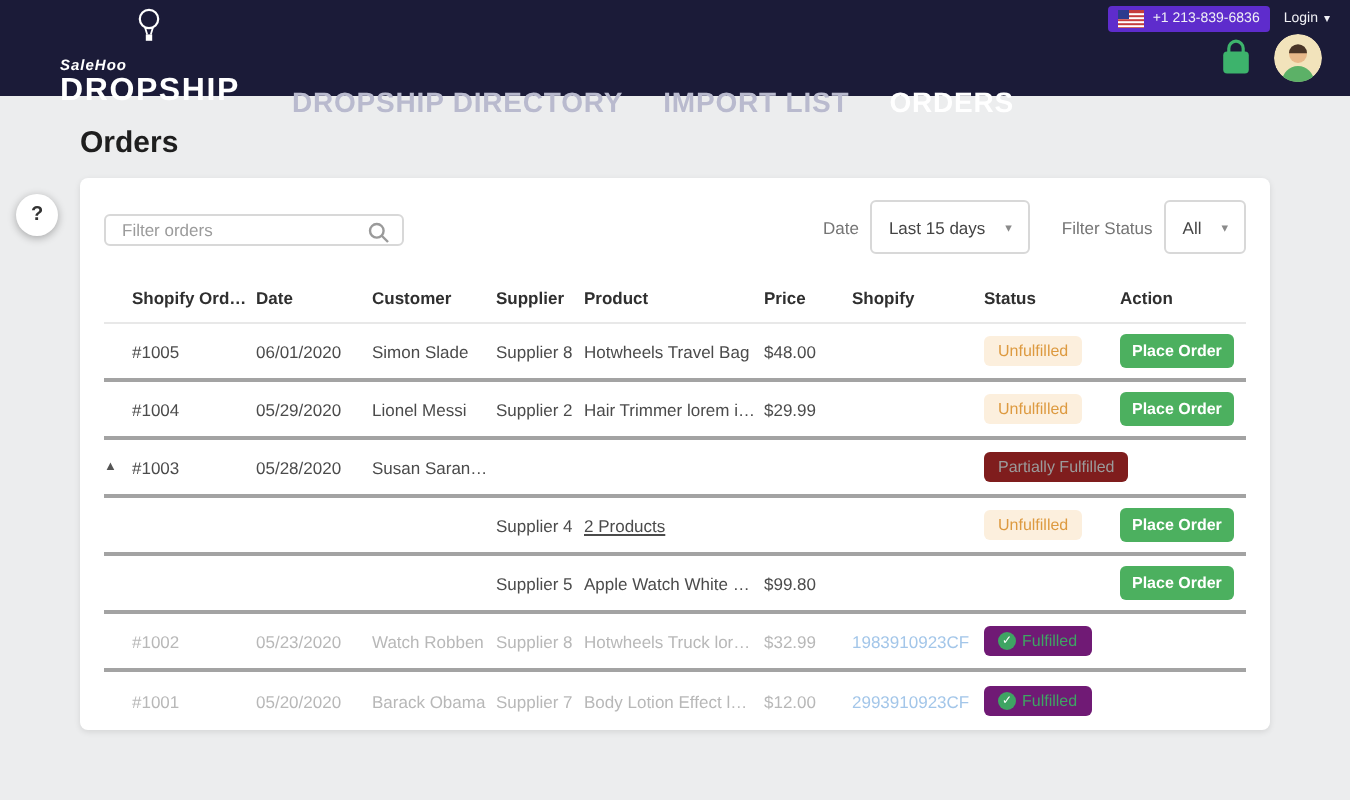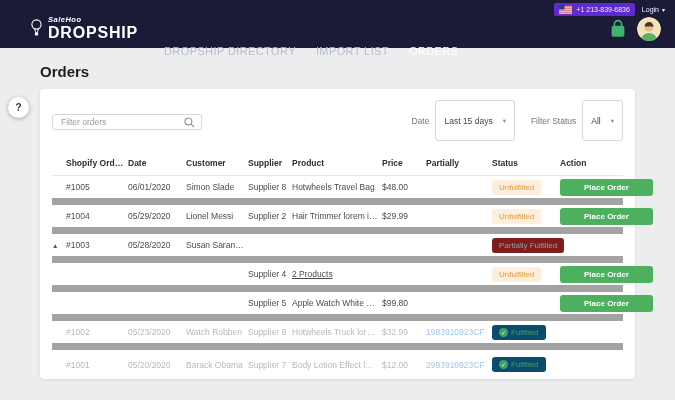--- a/index.html
+++ b/index.html
@@ -10,26 +10,26 @@
   }
   
   header {
     position: relative; height: 48px; background: #1b1b38;
     display: flex; align-items: center; padding: 10px 14px 0 30px;
   }
   .mini { position: absolute; top: 3px; right: 10px; display: flex; align-items: center; gap: 7px; font-size: 7px; color: #f0f0f5; }
   .phone-chip { display: flex; align-items: center; gap: 4px; background: #5e2ccc; padding: 2px 5px; border-radius: 2px; cursor: pointer; }
   .login { display: flex; align-items: center; gap: 3px; cursor: pointer; }
   .mini-caret { font-size: 6px; }
-  .brand { display: flex; align-items: center; gap: 5px; color: #fff; cursor: pointer; }
+  .brand { display: flex; align-items: center; gap: 5px; color: #fff; cursor: pointer; flex-direction: column; }
   .brand-text { display: flex; flex-direction: column; line-height: 1.1; }
   .brand-top { font-size: 7.5px; font-style: italic; font-weight: bold; letter-spacing: .5px; }
   .brand-bottom { font-size: 16px; font-weight: bold; letter-spacing: .8px; }
   nav { display: flex; gap: 20px; margin-left: 26px; }
-  nav a { font-size: 11px; font-weight: normal; color: #b9bace; letter-spacing: .4px; cursor: pointer; text-decoration: none; margin-top: 44px; }
+  nav a { font-size: 14px; font-weight: bold; color: #b9bace; letter-spacing: .4px; cursor: pointer; text-decoration: none; margin-top: 44px; }
   nav a.active { color: #fff; }
   .hright { margin-left: auto; display: flex; align-items: center; gap: 10px; }
   .store-btn { background: #6e2cdb; color: #fff; border: none; border-radius: 4px; font-size: 9px; font-weight: bold;
     padding: 6px 10px; display: flex; align-items: center; gap: 10px; font-family: inherit; cursor: pointer; }
   .store-caret { font-size: 7px; }
   .bag, .avatar { display: flex; cursor: pointer; }
   .avatar svg { border-radius: 50%; }
   
   main h1 { margin: 15px 0 9px 40px; font-size: 15px; color: #1e1e1e; }
   .help { position: absolute; left: 8px; top: 97px; width: 21px; height: 21px; border-radius: 50%;
@@ -40,44 +40,44 @@
   
   .filterbar { display: flex; align-items: center; margin-bottom: 9px; }
   .searchwrap { position: relative; width: 150px; }
   .searchwrap input { width: 100%; height: 16px; border: 1px solid #d8d8d8; border-radius: 3px;
     padding: 0 26px 0 8px; font-size: 8.5px; color: #555; font-family: inherit; outline: none; }
   .searchwrap input::placeholder { color: #9b9b9b; }
   .mag { position: absolute; right: 7px; top: 6px; }
   .spacer { flex: 1; }
   .flabel { font-size: 8.5px; color: #757575; margin-right: 6px; }
   .flabel.ml { margin-left: 16px; }
-  .dropdown { height: 41px; border: 1px solid #d8d8d8; border-radius: 3px; background: #fff;
+  .dropdown { height: 27px; border: 1px solid #d8d8d8; border-radius: 3px; background: #fff;
     display: flex; align-items: center; gap: 10px; padding: 0 8px; font-size: 8.5px; color: #444; cursor: pointer; }
   .dd-caret { font-size: 6.5px; color: #8a8a8a; }
   
   .thead, .trow { display: grid; grid-template-columns: 14px 62px 58px 62px 44px 90px 44px 66px 68px 1fr; align-items: center; }
   .thead { min-height: 26px; border-bottom: 1px solid #e8e8e8; font-weight: bold; font-size: 8.5px; }
-  .trow { min-height: 29px; border-bottom: 7px solid #a3a3a3; font-size: 8.5px; }
+  .trow { min-height: 29px; border-bottom: 2px solid #a3a3a3; font-size: 8.5px; }
   .trow:last-child { border-bottom: none; }
   .cell { padding-right: 4px; white-space: nowrap; overflow: hidden; text-overflow: ellipsis; color: #4b4b4b; }
   .thead .cell { color: #2f2f2f; }
   .cell.caret { font-size: 6.5px; color: #555; cursor: pointer; overflow: visible; }
   .cell.status, .cell.action { overflow: visible; }
   .cell.link { text-decoration: underline; cursor: pointer; }
   .cell.tracking { color: #5d9fdd; cursor: pointer; }
   .muted .cell { color: #b8b8b8; }
   .muted .cell.tracking { color: #a3c6e9; }
   .badge { display: inline-flex; align-items: center; gap: 3px; padding: 3px 7px; border-radius: 3px; font-size: 8px; white-space: nowrap; }
   .badge.unfulfilled { background: #fcefdd; color: #dd9a40; }
   .badge.partial { background: #7f1d1d; color: #9b9b9b; }
-  .badge.fulfilled { background: #0c4a6e; color: #3fa463; }
+  .badge.fulfilled { background: #701a75; color: #3fa463; }
   .check { width: 9px; height: 9px; border-radius: 50%; background: #3fa463; color: #fff; font-size: 6px;
     display: inline-flex; align-items: center; justify-content: center; flex: 0 0 auto; }
   .place-order { background: #4cb05f; color: #fff; border: none; border-radius: 3px; font-size: 8px; font-weight: bold;
-    padding: 4px 24px; font-family: inherit; cursor: pointer; white-space: nowrap; }
+    padding: 4px 6px; font-family: inherit; cursor: pointer; white-space: nowrap; }
 </style>
 </head>
 <body>
 
 <header>
   <div class="mini">
     <span class="phone-chip">
       <svg width="13" height="9" viewBox="0 0 13 9">
           <rect width="13" height="9" fill="#c43c3c"></rect>
           <g fill="#fff">
@@ -159,21 +159,21 @@
     </div>
 
     <div class="thead" id="orders-head">
         <div class="cell caret"></div>
         <div class="cell">Shopify Order ID</div>
         <div class="cell">Date</div>
         <div class="cell">Customer</div>
         <div class="cell">Supplier</div>
         <div class="cell">Product</div>
         <div class="cell">Price</div>
-        <div class="cell">Partially</div>
+        <div class="cell">Shopify</div>
         <div class="cell">Status</div>
         <div class="cell">Action</div>
       </div>
     <div id="orders-body">
         <div class="trow">
           <div class="cell caret"></div>
           <div class="cell">#1005</div>
           <div class="cell">06/01/2020</div>
           <div class="cell">Simon Slade</div>
           <div class="cell">Supplier 8</div>

